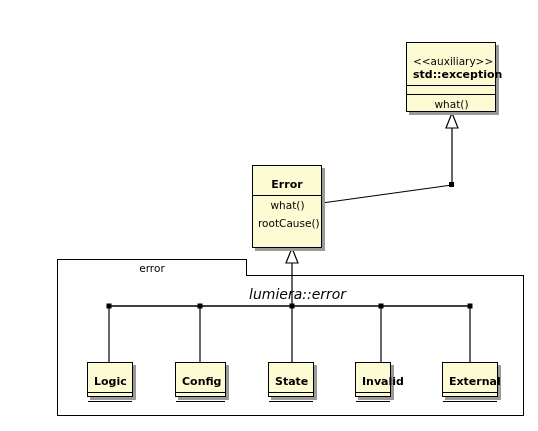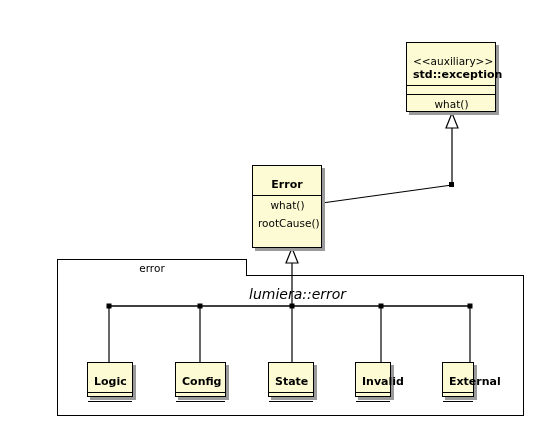--- a/index.html
+++ b/index.html
@@ -189,21 +189,21 @@
   </div>
 
   <div class="uml-class" style="left:355px; top:362px; width:36px; height:35px;">
     <div class="compartment c-head">
       <div class="cls-name">Invalid</div>
     </div>
     <div class="compartment c-empty"></div>
     <div class="compartment c-empty"></div>
   </div>
 
-  <div class="uml-class" style="left:442px; top:362px; width:32px; height:35px;">
+  <div class="uml-class" style="left:442px; top:362px; width:56px; height:35px;">
     <div class="compartment c-head">
       <div class="cls-name">External</div>
     </div>
     <div class="compartment c-empty"></div>
     <div class="compartment c-empty"></div>
   </div>
 
 </div>
 
 </body></html>

